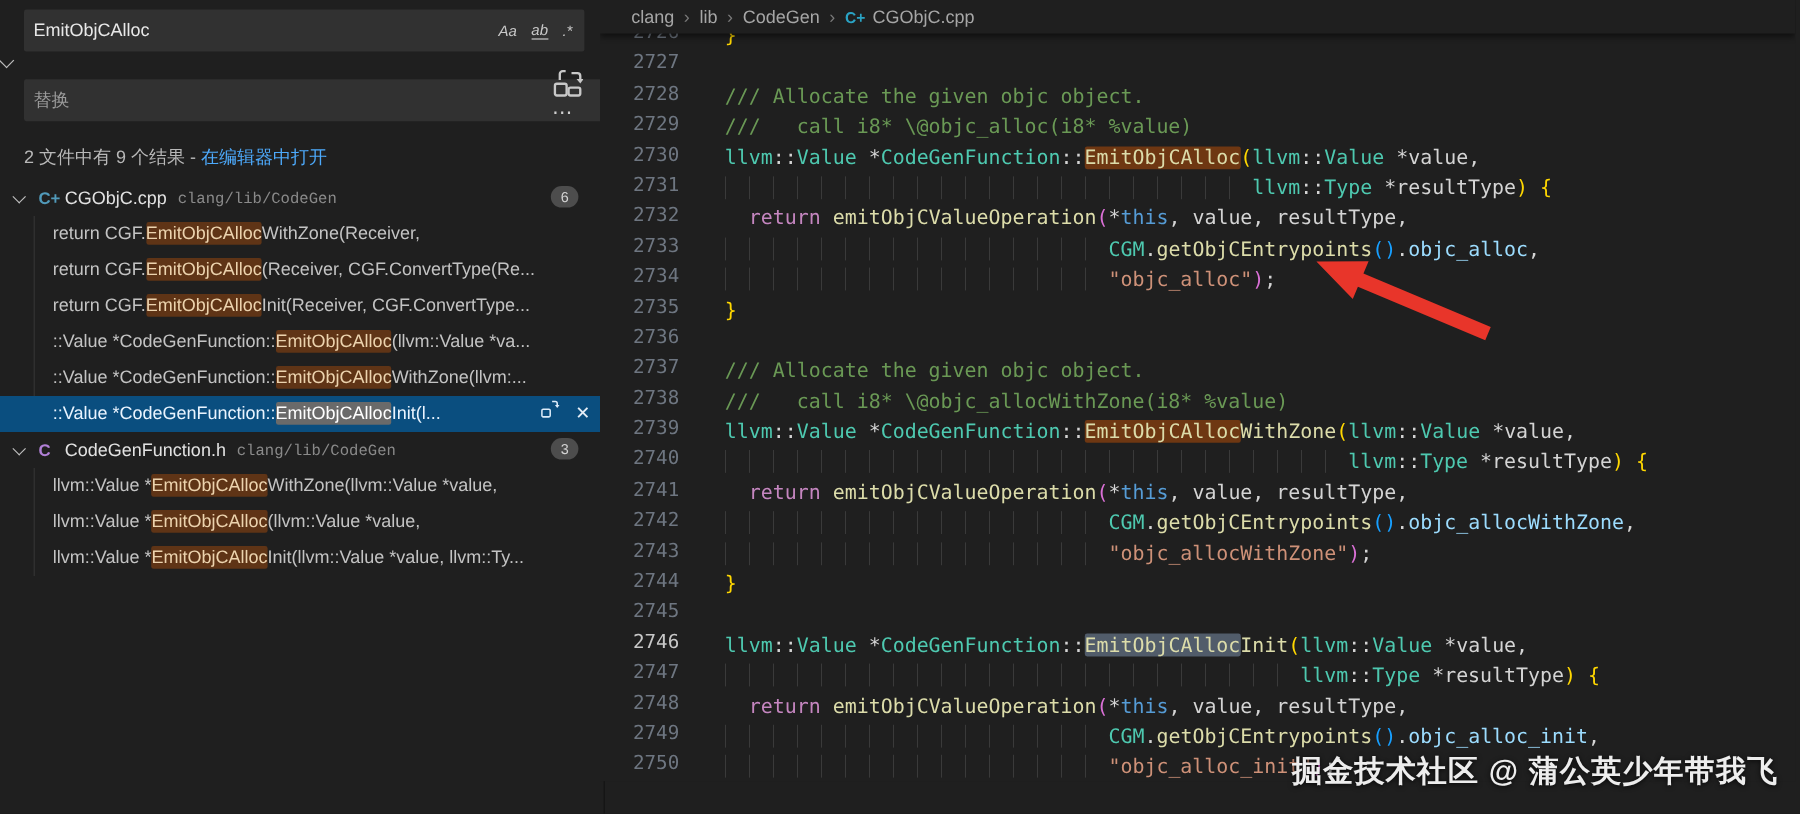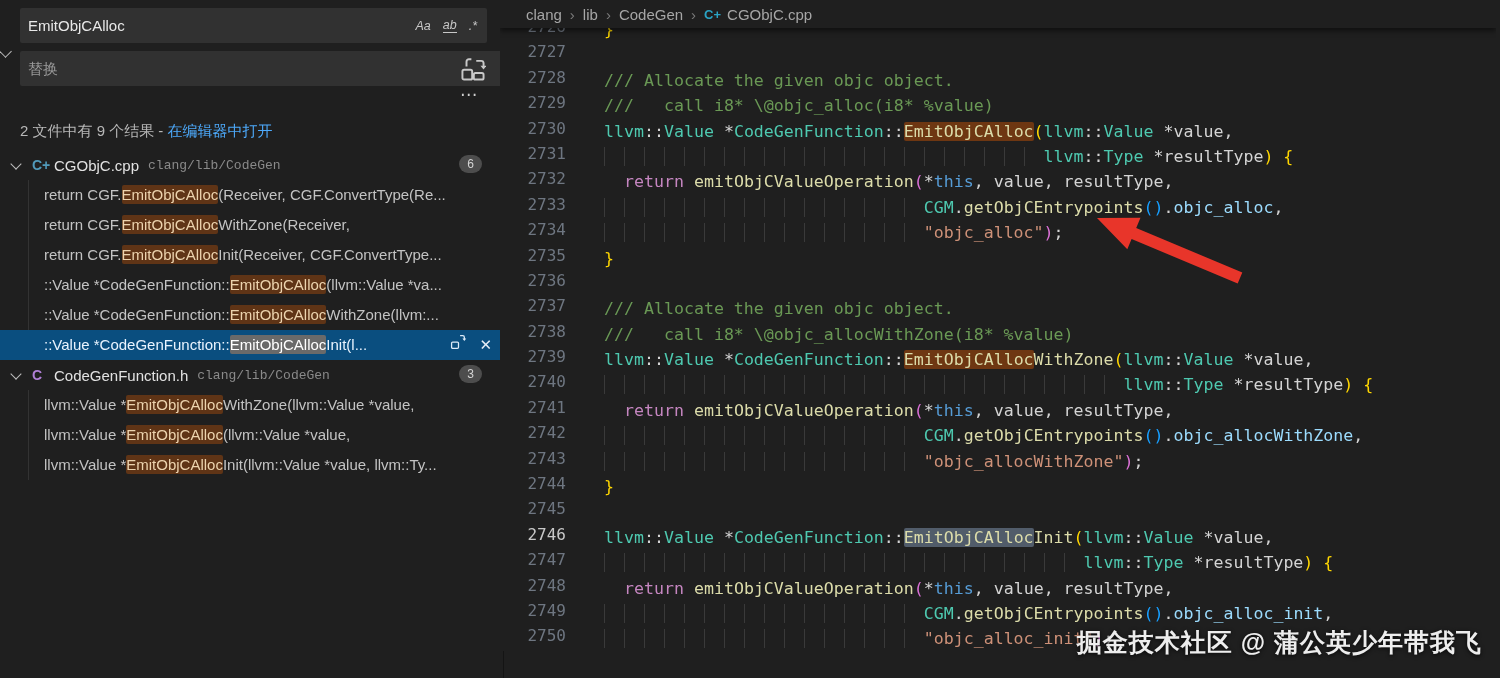--- a/index.html
+++ b/index.html
@@ -94,21 +94,21 @@
 
   <span id="toggle-replace" class="abs"><span class="chev"></span></span>
 
   <div class="inputbox" style="left:20px; top:8px; width:467px; height:35px;">
     <input type="text" value="EmitObjCAlloc" style="">
     <span class="mini-ic">Aa</span>
     <span class="mini-ic uline">ab</span>
     <span class="mini-ic" style="margin-right:10px">.*</span>
   </div>
 
-  <div class="inputbox" style="left:20px; top:51px; width:513px; height:35px;">
+  <div class="inputbox" style="left:20px; top:66px; width:513px; height:35px;">
     <input type="text" placeholder="替换" style="">
     <span class="mini-ic" style="margin-right:10px">AB</span>
   </div>
 
   <span class="abs" style="left:460px; top:56px; width:28px; height:26px;">
     <svg width="26" height="26" viewBox="0 0 16 16">
       <rect x="1.5" y="8.5" width="6" height="6" rx="1" fill="none" stroke="#c8c8c8" stroke-width="1.2"></rect>
       <rect x="8.5" y="10.5" width="6" height="4" rx="1" fill="none" stroke="#c8c8c8" stroke-width="1.2"></rect>
       <path d="M10 3 h3 a1.5 1.5 0 0 1 1.5 1.5 V7" fill="none" stroke="#c8c8c8" stroke-width="1.2"></path>
       <path d="M12.6 6 L14.5 8.3 L16.2 6 Z" fill="#c8c8c8"></path>
@@ -124,22 +124,22 @@
 
   <div id="tree">
       <div class="file-row">
         <span class="chev"></span>
         <span class="ficon ficon-cpp">C+</span>
         <span class="fname">CGObjC.cpp</span>
         <span class="fpath">clang/lib/CodeGen</span>
         <span class="badge">6</span>
       </div>
       <div class="res-group">
+        <div class="res-row"><span>return CGF.</span><span class="hl">EmitObjCAlloc</span><span>WithZone(Receiver,</span></div>
         <div class="res-row"><span>return CGF.</span><span class="hl">EmitObjCAlloc</span><span>(Receiver, CGF.ConvertType(Re...</span></div>
-        <div class="res-row"><span>return CGF.</span><span class="hl">EmitObjCAlloc</span><span>WithZone(Receiver,</span></div>
         <div class="res-row"><span>return CGF.</span><span class="hl">EmitObjCAlloc</span><span>Init(Receiver, CGF.ConvertType...</span></div>
         <div class="res-row"><span>::Value *CodeGenFunction::</span><span class="hl">EmitObjCAlloc</span><span>(llvm::Value *va...</span></div>
         <div class="res-row"><span>::Value *CodeGenFunction::</span><span class="hl">EmitObjCAlloc</span><span>WithZone(llvm:...</span></div>
         <div class="res-row sel"><span>::Value *CodeGenFunction::</span><span class="hl">EmitObjCAlloc</span><span>Init(l...</span><span class="row-actions">
             <span><svg width="17" height="17" viewBox="0 0 16 16">
                 <rect x="1.5" y="8.5" width="6.5" height="6" rx="1" fill="none" stroke="#dcebf9" stroke-width="1.2"></rect>
                 <path d="M9.5 2.5 h2.5 a1.5 1.5 0 0 1 1.5 1.5 V6" fill="none" stroke="#dcebf9" stroke-width="1.2"></path>
                 <path d="M11.7 5.2 L13.5 7.6 L15.3 5.2 Z" fill="#dcebf9"></path>
               </svg></span>
             <span class="x">✕</span>

